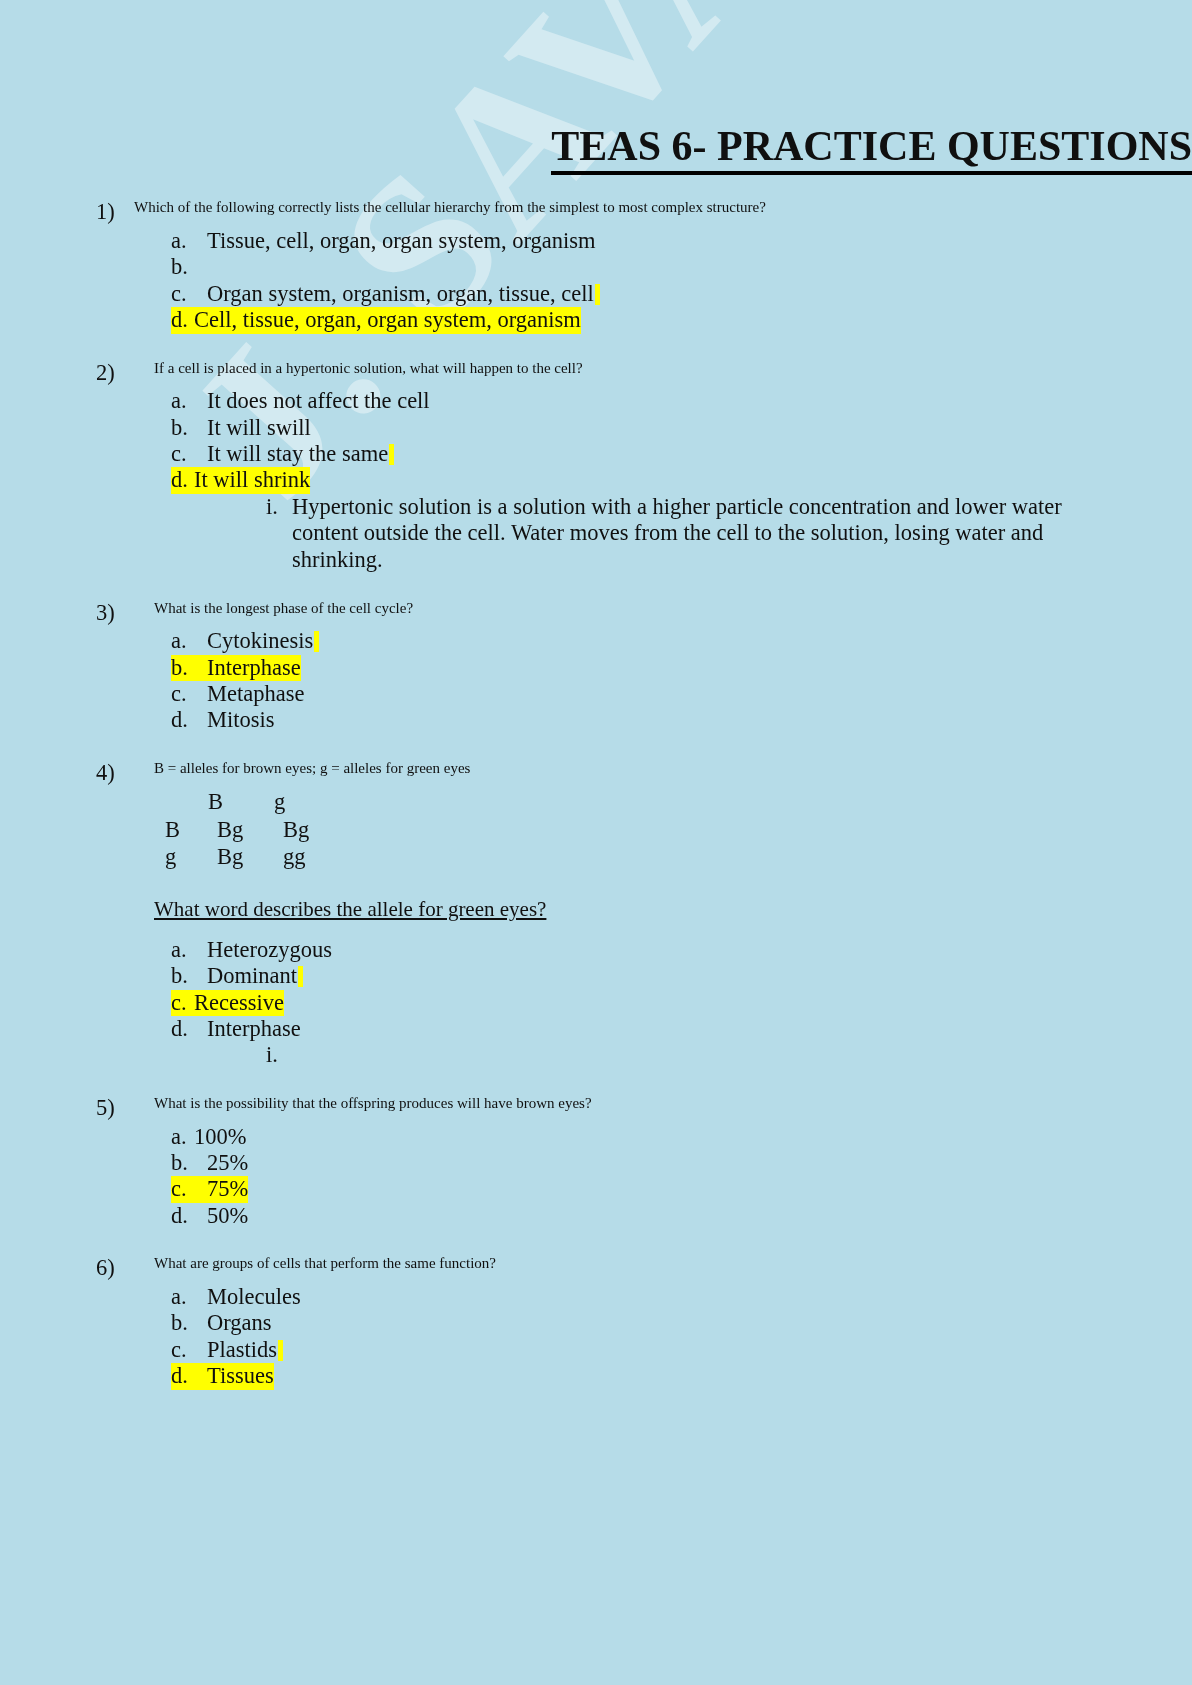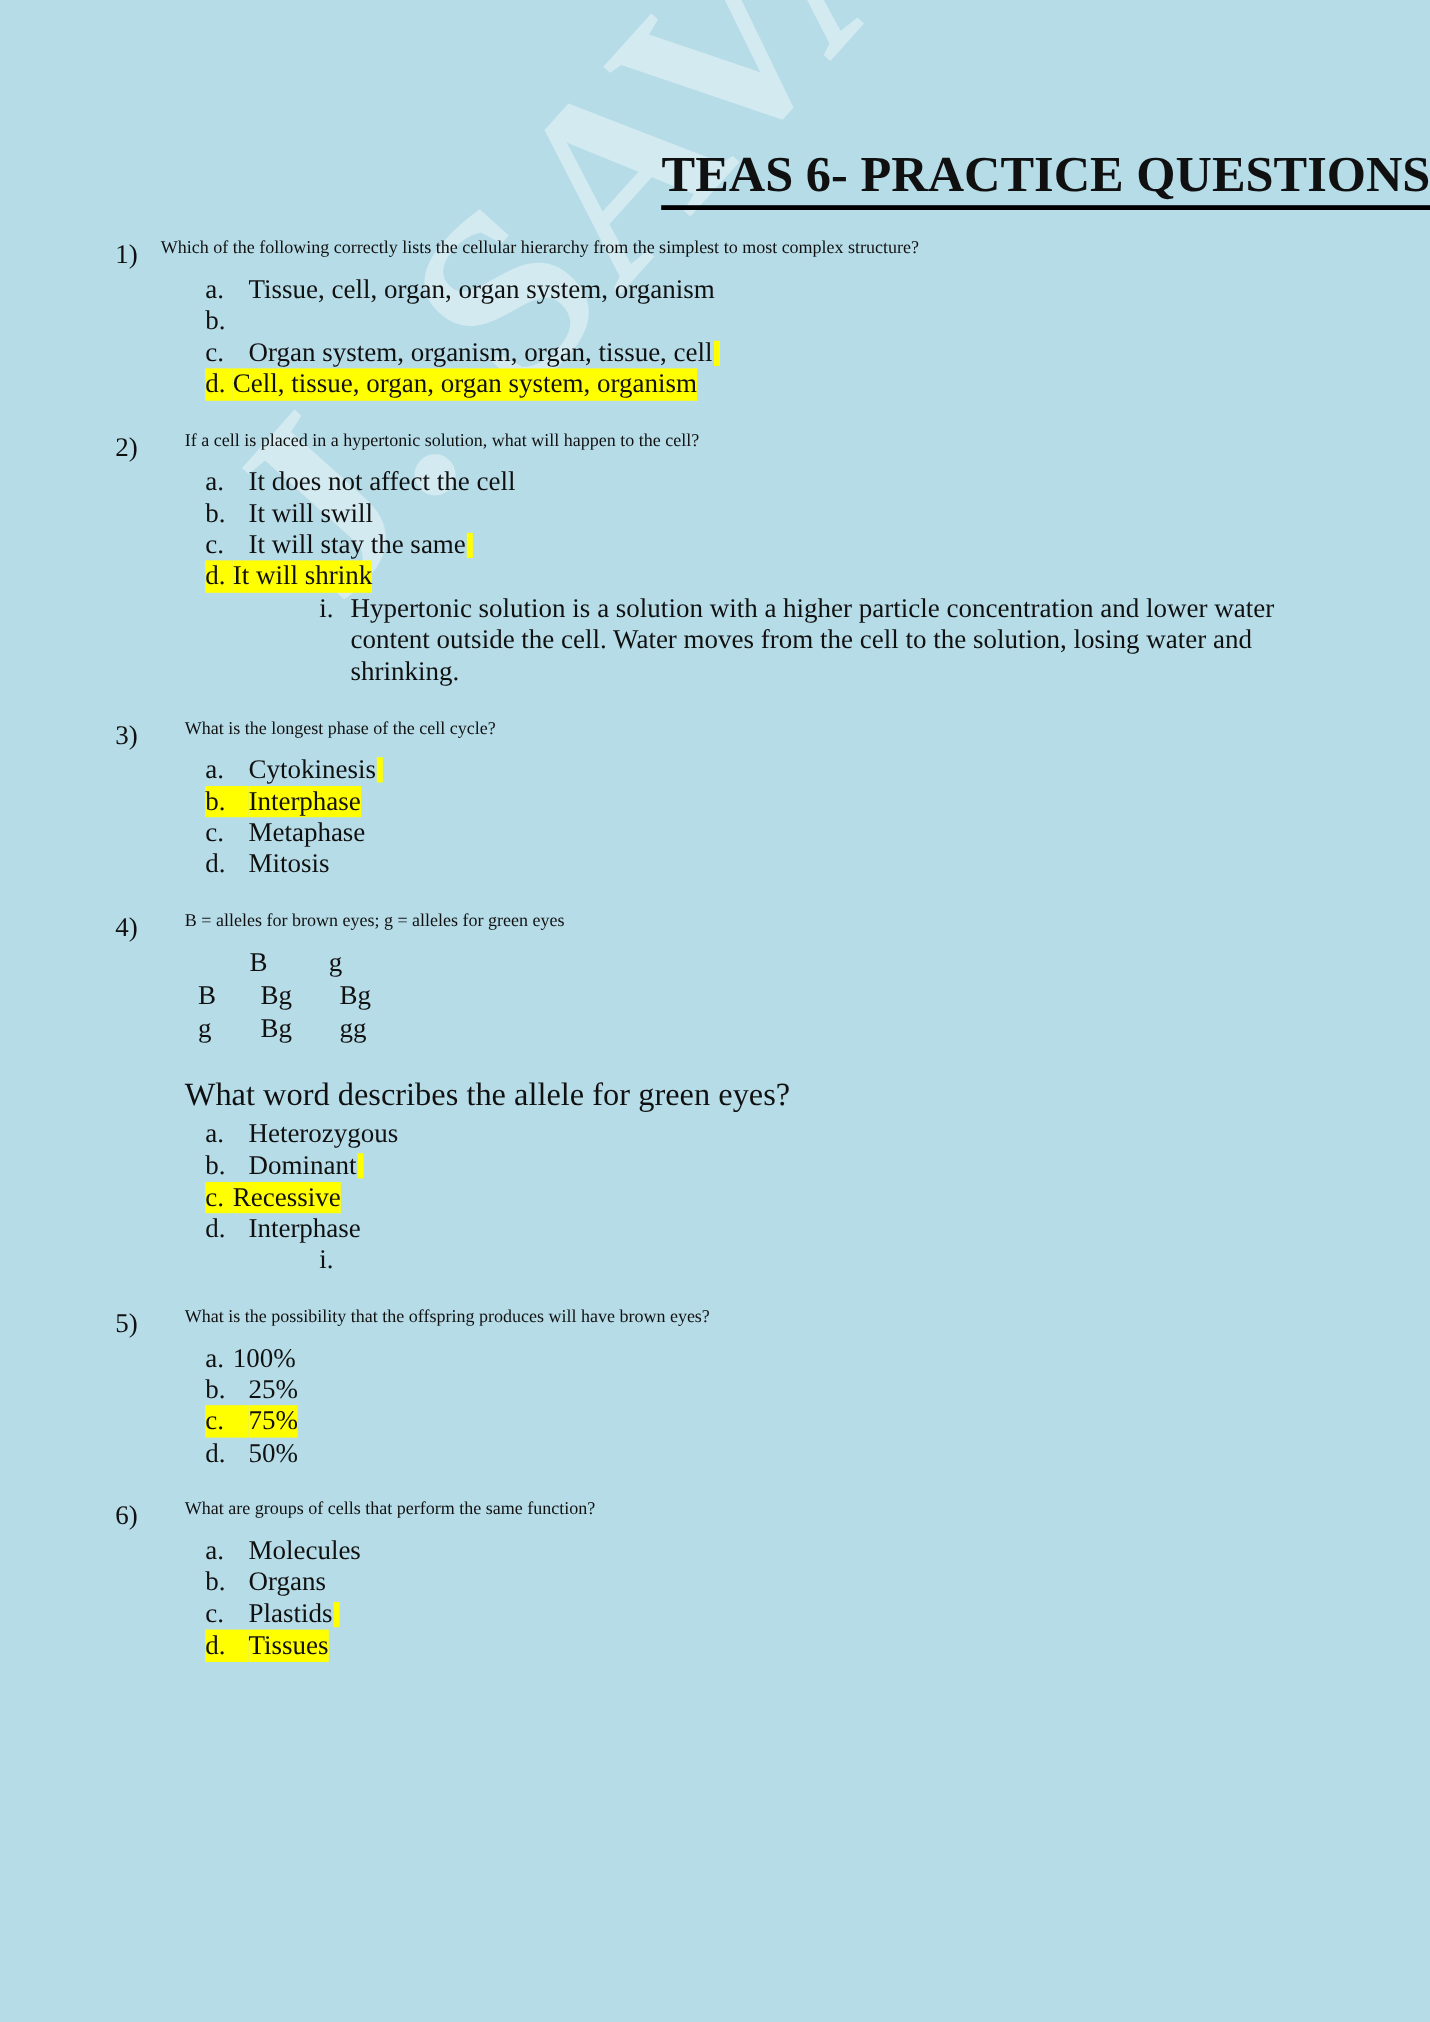--- a/index.html
+++ b/index.html
@@ -168,23 +168,24 @@
   .punnett-cell.rowhead {
     width: 52px;
     padding-left: 9px;
   }
   .punnett-cell.spacer {
     width: 52px;
   }
 
   .sub-question {
     padding-left: 58px;
-    font-size: 27px;
+    font-size: 21px;
     margin-top: 26px;
-    margin-bottom: 4px;
+    margin-bottom: 15px;
+    text-decoration: underline;
   }
 </style>
 </head>
 <body>
 
 <div id="watermark">
   <div class="wm-text">J. SAVAGE</div>
 </div>
 
 <div id="page">

